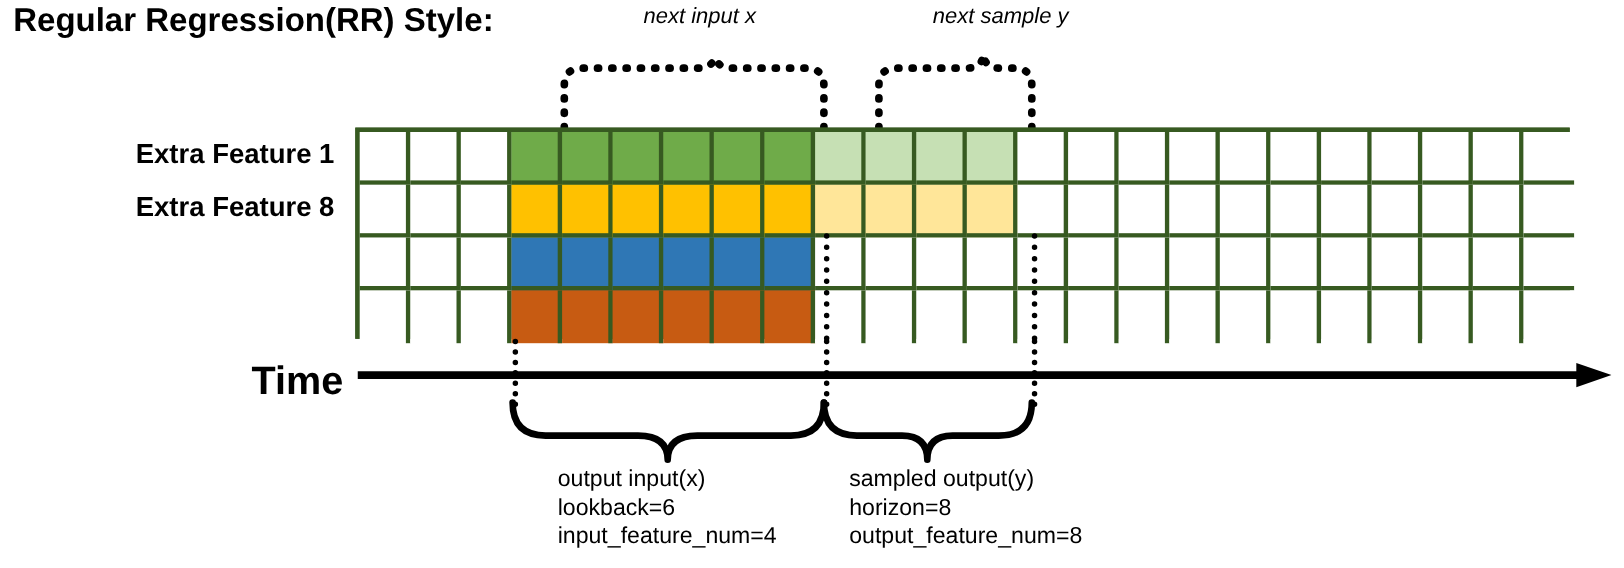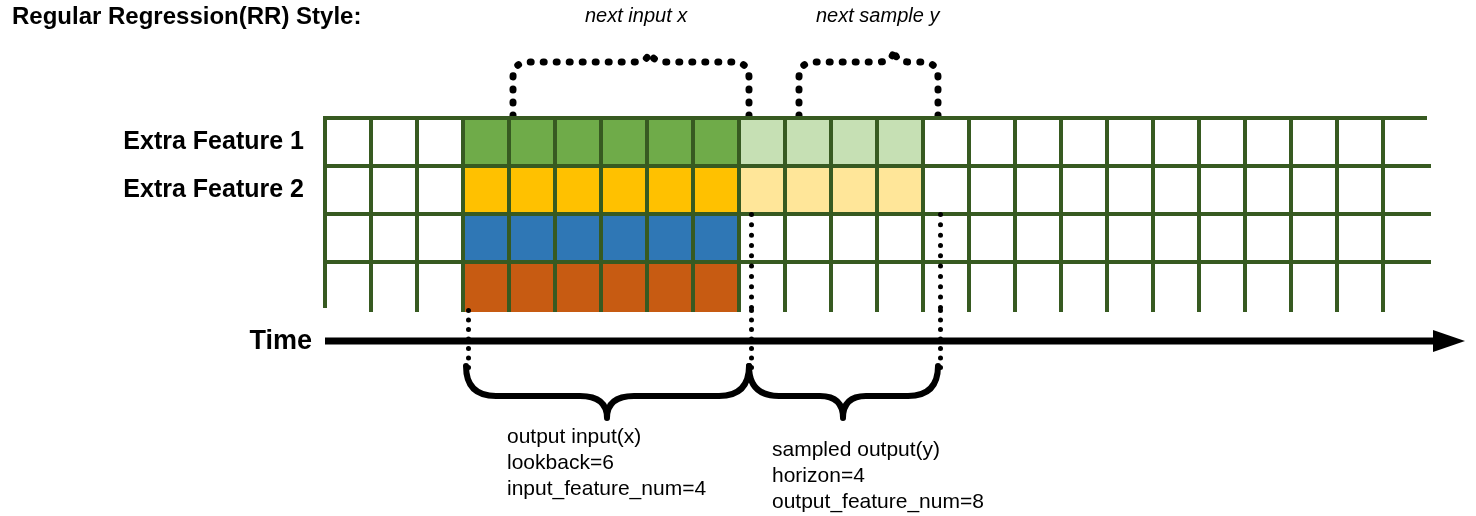--- a/index.html
+++ b/index.html
@@ -14,36 +14,36 @@
     font-family: "Liberation Sans", sans-serif;
     color: #000000;
     overflow: hidden;
   }
 
   
   #page-title {
     position: absolute;
     left: 12px;
     top: 2px;
-    font-size: 24px;
+    font-size: 30px;
     font-weight: 700;
     letter-spacing: 0px;
     white-space: nowrap;
   }
 
   
   .top-label {
     position: absolute;
     font-size: 20px;
     font-style: italic;
     font-weight: 400;
     white-space: nowrap;
   }
   #label-next-x { left: 585px; top: 4px; }
-  #label-next-y { left: 816px; top: 4px; }
+  #label-next-y { left: 848px; top: 4px; }
 
   
   #row-labels {
     position: absolute;
     left: 0px;
     top: 116px;
     width: 312px;
     height: 192px;
   }
   .row-label {
@@ -85,21 +85,21 @@
   .grid-row:last-child .cell { border-bottom: none; }
   .cell:last-child { border-right: none; }
 
   
   #time-label {
     position: absolute;
     left: 180px;
     top: 325px;
     width: 132px;
     text-align: right;
-    font-size: 27px;
+    font-size: 36px;
     font-weight: 700;
   }
   #time-axis {
     position: absolute;
     left: 325px;
     top: 328px;
     width: 1140px;
     height: 26px;
   }
 
@@ -122,42 +122,42 @@
 
   
   .caption {
     position: absolute;
     font-size: 21px;
     font-weight: 400;
     line-height: 26px;
     white-space: nowrap;
   }
   #caption-input  { left: 507px; top: 423px; }
-  #caption-output { left: 772px; top: 436px; }
+  #caption-output { left: 772px; top: 423px; }
 </style>
 </head>
 <body>
 
 <div id="page-title">Regular Regression(RR) Style:</div>
 
 <div class="top-label" id="label-next-x">next input x</div>
 <div class="top-label" id="label-next-y">next sample y</div>
 
 <svg class="overlay" id="top-braces" viewBox="0 0 1476 516">
 
   <path d="M 513,116 L 513,78 Q 513,62 529,62 L 634,62 Q 650,62 650,48" fill="none" stroke="#000" stroke-width="7" stroke-linecap="round" stroke-dasharray="1 12"></path>
   <path d="M 749,116 L 749,78 Q 749,62 733,62 L 666,62 Q 650,62 650,48" fill="none" stroke="#000" stroke-width="7" stroke-linecap="round" stroke-dasharray="1 12"></path>
 
   <path d="M 799,116 L 799,78 Q 799,62 815,62 L 878,62 Q 894,62 894,48" fill="none" stroke="#000" stroke-width="7" stroke-linecap="round" stroke-dasharray="1 12"></path>
   <path d="M 938,116 L 938,78 Q 938,62 922,62 L 910,62 Q 894,62 894,48" fill="none" stroke="#000" stroke-width="7" stroke-linecap="round" stroke-dasharray="1 12"></path>
 </svg>
 
 <div id="row-labels">
   <div class="row-label">Extra Feature 1</div>
-  <div class="row-label">Extra Feature 2</div>
+  <div class="row-label">Extra Feature 8</div>
 </div>
 
 <div id="grid">
     <div class="grid-row">
       <div class="cell" style="background: rgb(255, 255, 255);"></div>
       <div class="cell" style="background: rgb(255, 255, 255);"></div>
       <div class="cell" style="background: rgb(255, 255, 255);"></div>
       <div class="cell" style="background: rgb(111, 171, 73);"></div>
       <div class="cell" style="background: rgb(111, 171, 73);"></div>
       <div class="cell" style="background: rgb(111, 171, 73);"></div>
@@ -281,15 +281,15 @@
            Q 843,396 866,396 L 908,396 Q 938,396 938,366" fill="none" stroke="#000" stroke-width="6" stroke-linecap="round" stroke-linejoin="round"></path>
 </svg>
 
 <div class="caption" id="caption-input">
   <div>output input(x)</div>
   <div>lookback=6</div>
   <div>input_feature_num=4</div>
 </div>
 <div class="caption" id="caption-output">
   <div>sampled output(y)</div>
-  <div>horizon=4</div>
+  <div>horizon=8</div>
   <div>output_feature_num=8</div>
 </div>
 
 </body></html>

